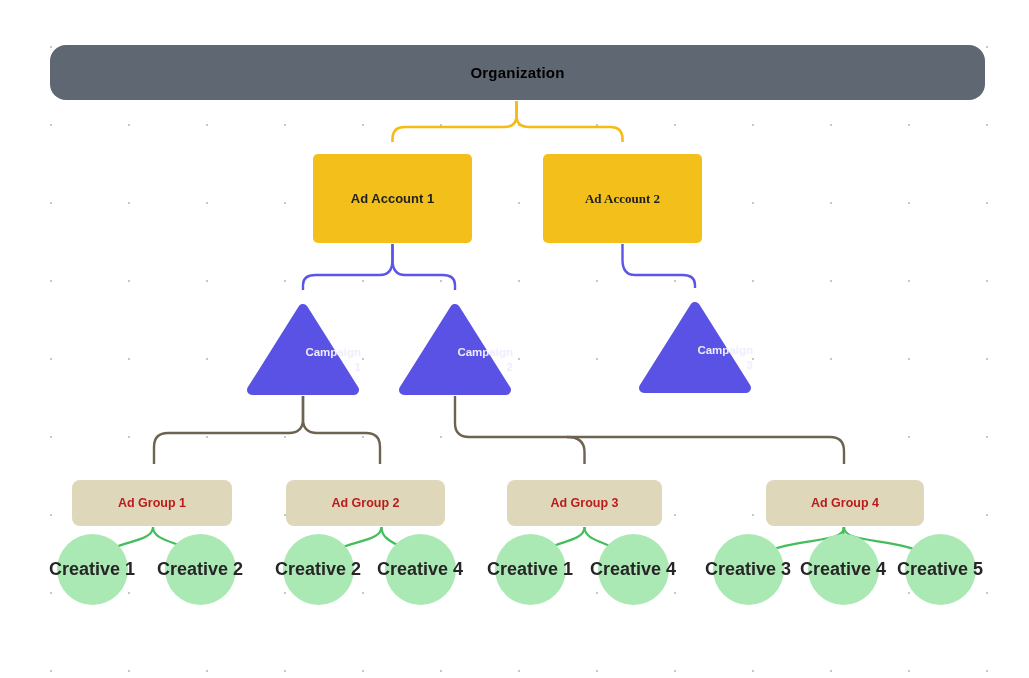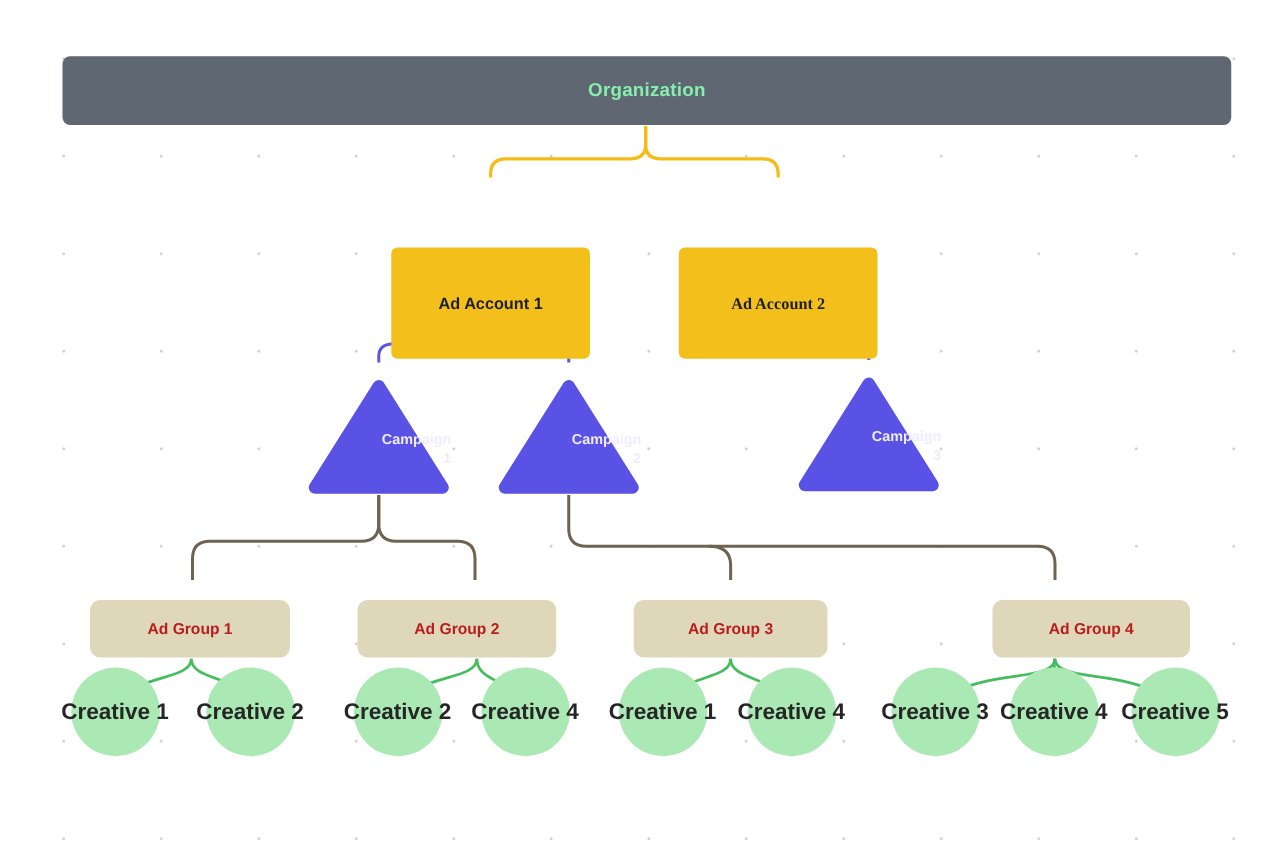--- a/index.html
+++ b/index.html
@@ -5,41 +5,41 @@
   html,body{margin:0;padding:0;background:#ffffff;}
   .canvas{
     position:relative;width:1029px;height:678px;overflow:hidden;
     background:#ffffff;
     background-image:radial-gradient(circle,#c5c7ca 1.1px,transparent 1.3px);
     background-size:78px 78px;background-position:12px 8px;
     font-family:"Liberation Sans",sans-serif;
   }
   .node{position:absolute;box-sizing:border-box;display:flex;align-items:center;justify-content:center;}
   .org{
-    left:50px;top:45px;width:935px;height:55px;border-radius:6px;
-    background:#5f6772;color:#86efac;font-size:15px;font-weight:bold;letter-spacing:.2px;
+    left:50px;top:45px;width:935px;height:55px;border-radius:16px;
+    background:#5f6772;color:#000000;font-size:15px;font-weight:bold;letter-spacing:.2px;
   }
   .account{
     top:154px;width:159px;height:89px;border-radius:5px;
-    background:#f3c01b;color:#1f1f1f;font-size:13px;font-weight:bold;margin-top:44px;
+    background:#f3c01b;color:#1f1f1f;font-size:13px;font-weight:bold;
   }
   .acc1{left:313px;} .acc2{left:543px;font-family:Liberation Serif, serif;}
   .tri{position:absolute;width:116px;height:96px;}
   .tri svg{position:absolute;left:0;top:0;display:block;}
   .tri .tri-label{
     position:absolute;left:0;top:44px;width:100%;text-align:right;
     color:#efedfd;font-size:11.5px;font-weight:bold;line-height:15px;
   }
   .camp1{left:245px;top:301px;} .camp2{left:397px;top:301px;} .camp3{left:637px;top:299px;}
   .adgroup{
     top:480px;height:46px;border-radius:8px;
     background:#ded7ba;color:#b91c1c;font-size:12.5px;font-weight:bold;
   }
   .ag1{left:72px;width:160px;} .ag2{left:286px;width:159px;}
-  .ag3{left:507px;width:155px;justify-content:center;} .ag4{left:766px;width:158px;margin-left:28px;}
+  .ag3{left:507px;width:155px;justify-content:center;} .ag4{left:766px;width:158px;}
   .creative{
     top:534px;width:71px;height:71px;border-radius:50%;
     background:#abe9b4;color:#262626;font-size:18px;font-weight:bold;white-space:nowrap;
   }
   .edges{position:absolute;left:0;top:0;pointer-events:none;}
   .edges path{fill:none;}
   .e-yellow{stroke:#f6bb15;stroke-width:2.6px;}
   .e-blue{stroke:#5b55e8;stroke-width:2.4px;}
   .e-brown{stroke:#6e6351;stroke-width:2.4px;}
   .e-green{stroke:#44bd5c;stroke-width:2.2px;}

